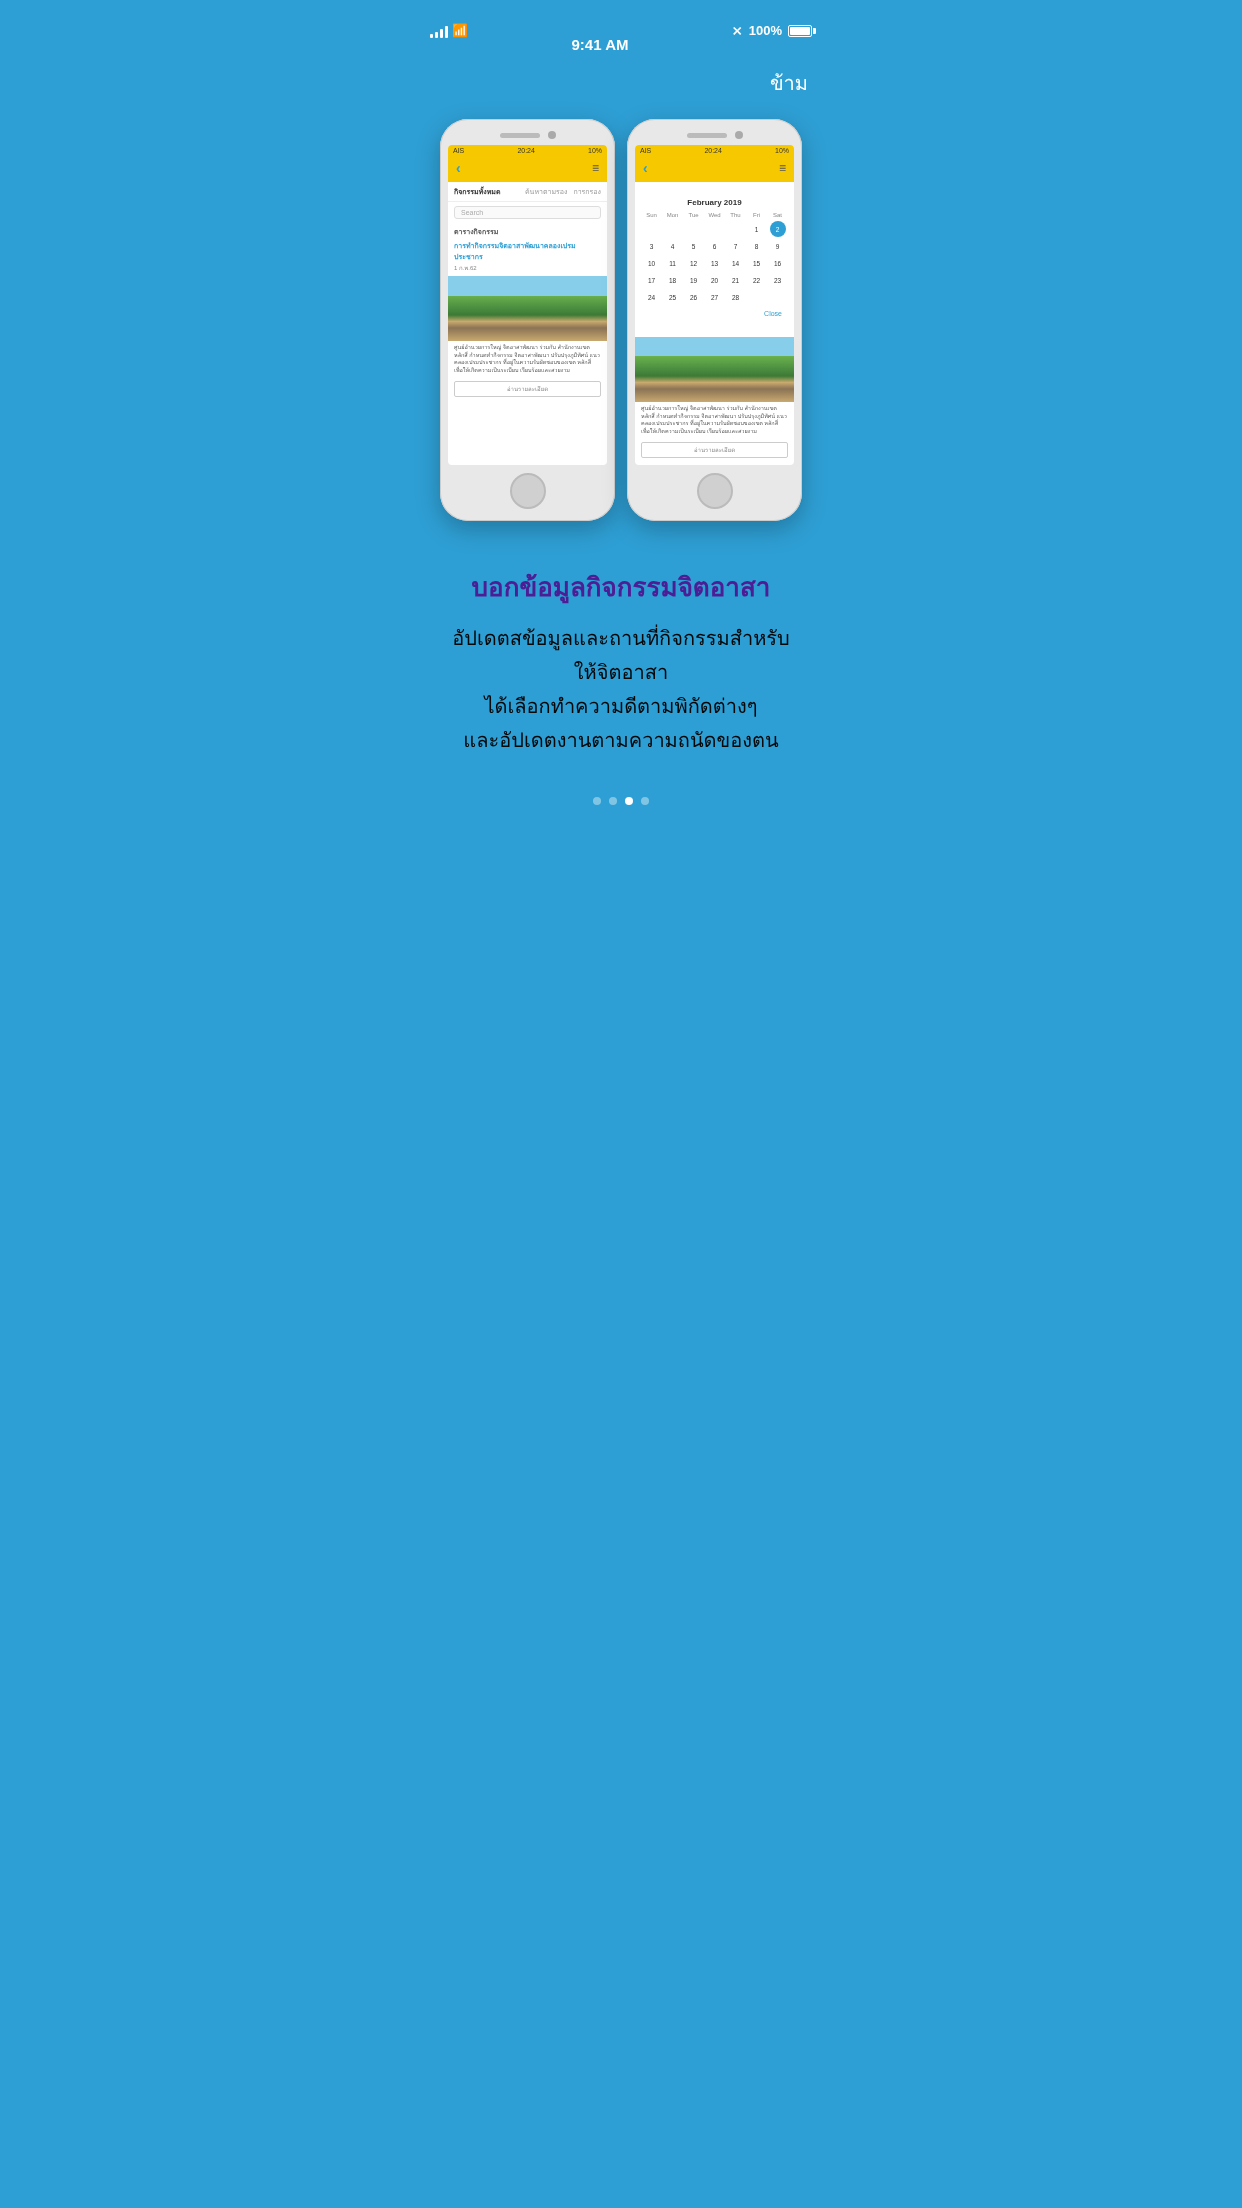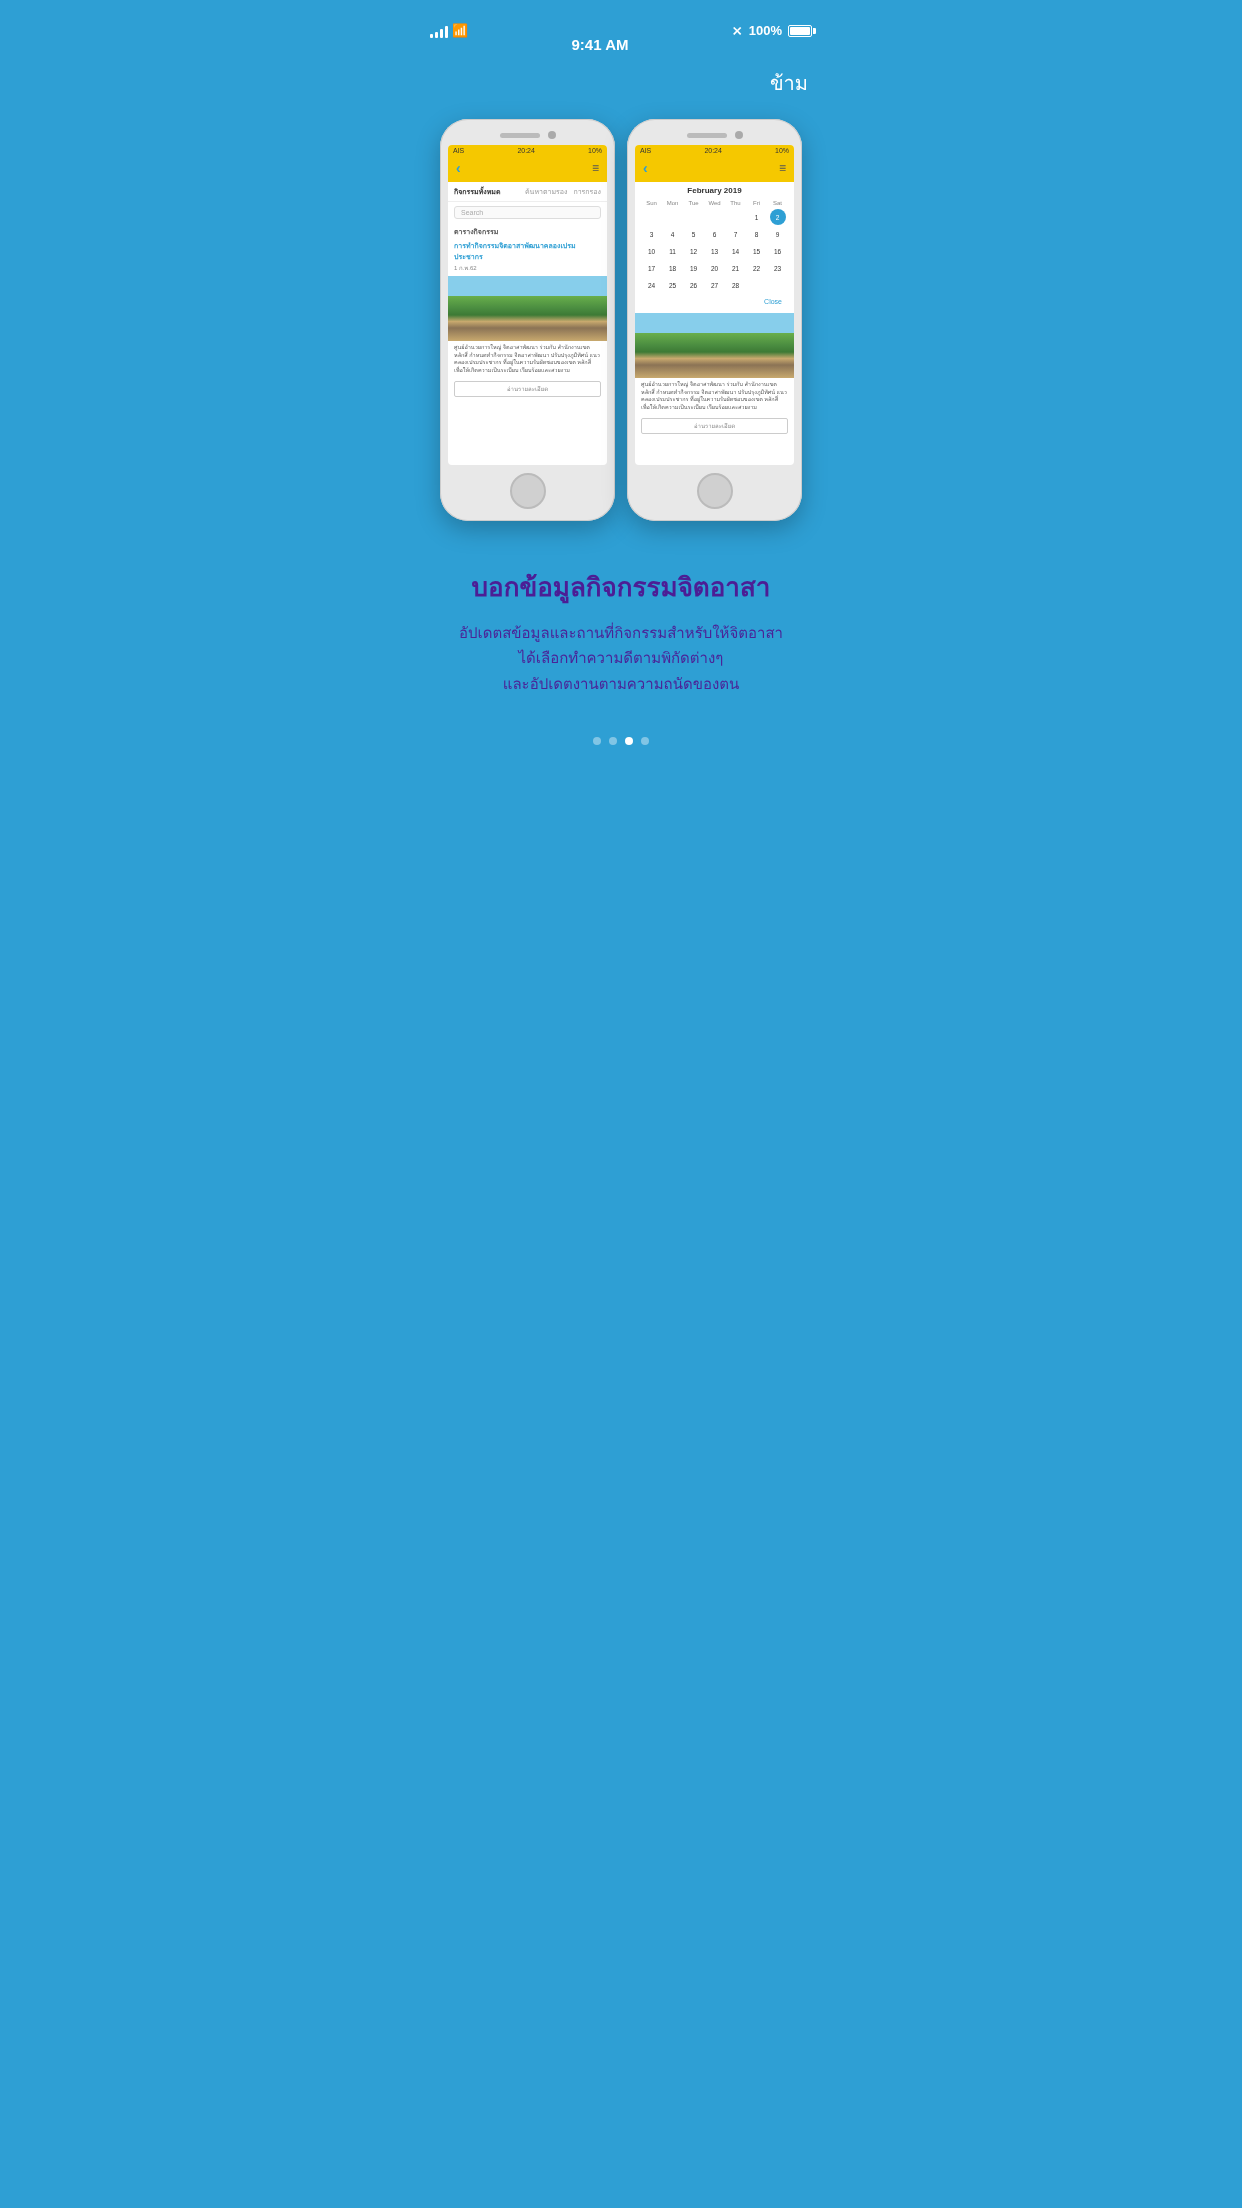--- a/index.html
+++ b/index.html
@@ -205,21 +205,21 @@
       margin: 3px 6px 6px;
       border: 1px solid #ccc;
       border-radius: 2px;
       text-align: center;
       padding: 2px;
       font-size: 6px;
       color: #888;
     }
 
     
-    .phone2-calendar { padding: 4px 6px; }
+    .phone2-calendar { padding: 16px 6px; }
     .calendar-month-title {
       text-align: center;
       font-size: 8px;
       font-weight: 600;
       color: #333;
       margin-bottom: 4px;
     }
     .calendar-header-row {
       display: grid;
       grid-template-columns: repeat(7, 1fr);
@@ -268,25 +268,24 @@
       color: white;
     }
     .main-title {
       font-size: 26px;
       font-weight: 700;
       color: #4c1d95;
       margin-bottom: 16px;
       line-height: 1.3;
     }
     .main-description {
-      font-size: 15px;
-      color: #4c1d95;
+      font-size: 20px;
+      color: #000000;
       line-height: 1.7;
       opacity: 0.95;
-      font-family: Liberation Serif, serif;
     }
 
     
     .pagination-dots {
       display: flex;
       justify-content: center;
       gap: 8px;
       padding-bottom: 30px;
     }
     .dot {

